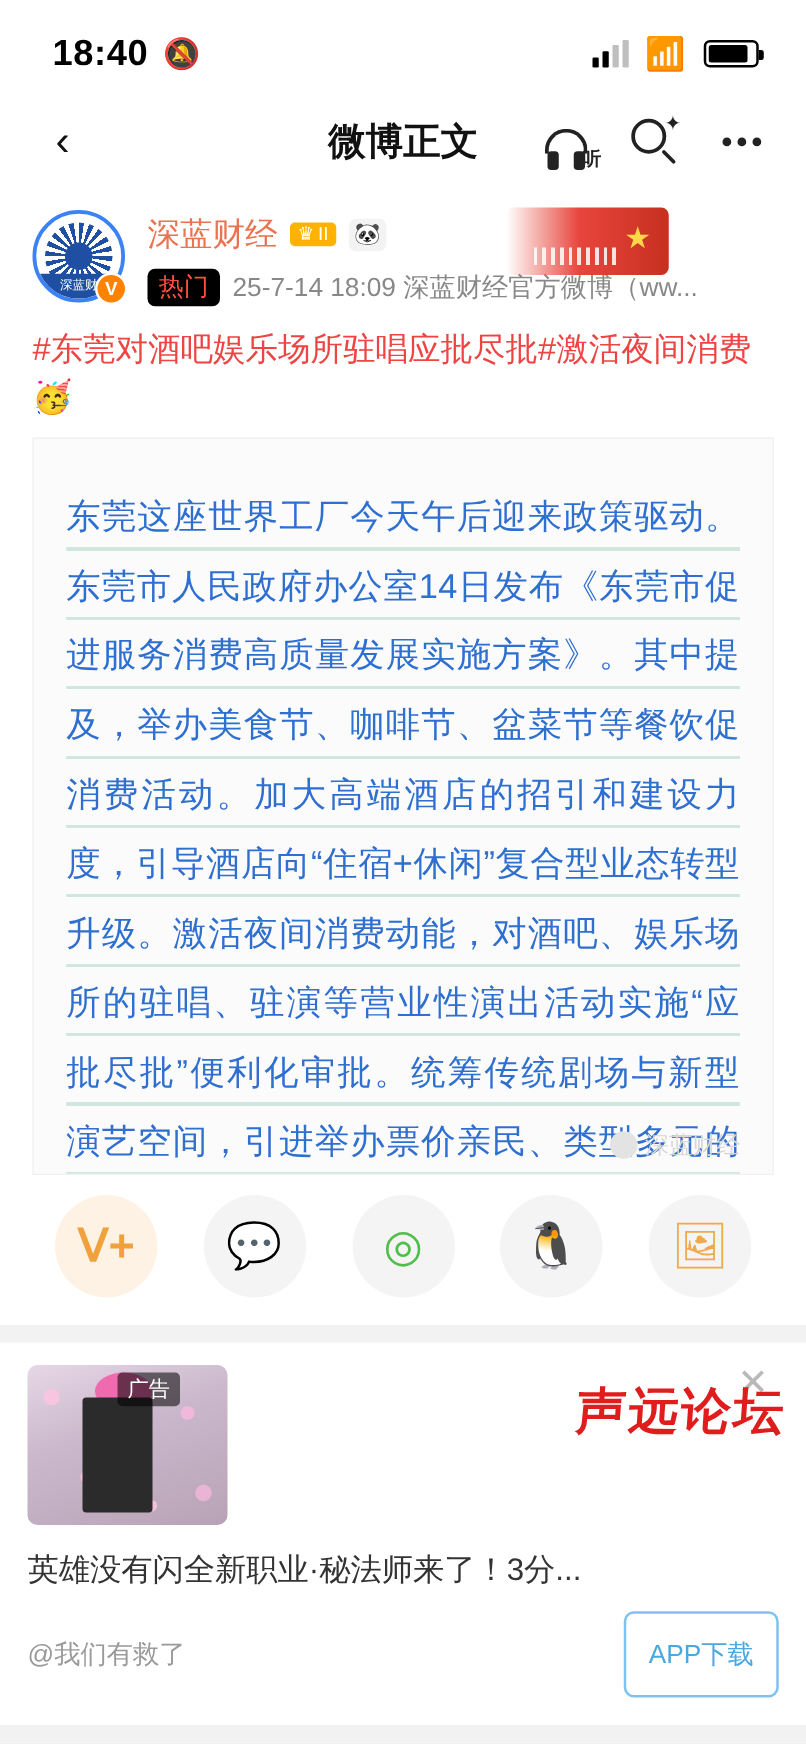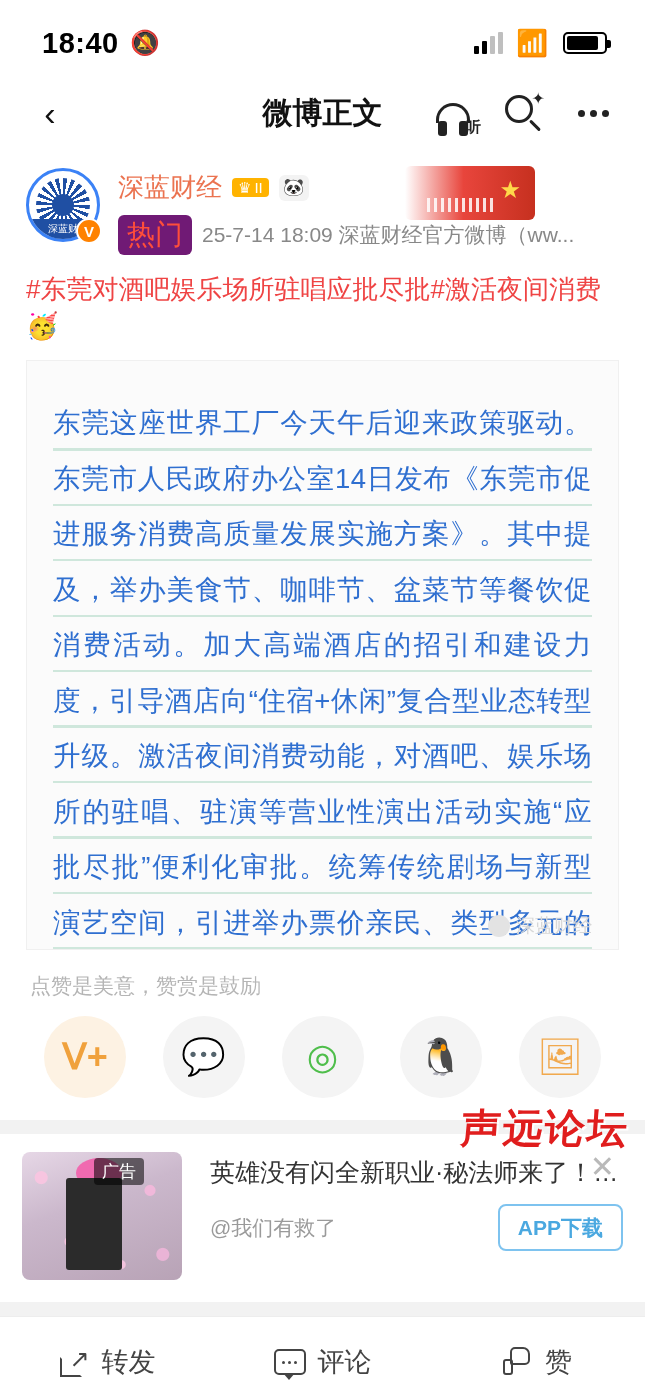--- a/index.html
+++ b/index.html
@@ -157,21 +157,21 @@
     background: #ffb300; color: #fff; font-size: 15px;
     border-radius: 4px; padding: 2px 6px; line-height: 1;
   }
   .panda-badge {
     width: 30px; height: 26px; border-radius: 6px;
     background: #f3f3f3; display:flex; align-items:center; justify-content:center;
     font-size: 17px;
   }
   .meta-row2 { display: flex; align-items: center; gap: 10px; margin-top: 10px; }
   .hot-tag {
-    background: #701a75; color: #ff4e3a; font-size: 28px;
+    background: #000000; color: #ff4e3a; font-size: 20px;
     border-radius: 6px; padding: 3px 9px; line-height: 1.2;
   }
   .post-time { font-size: 21px; color: #888; white-space: nowrap; overflow:hidden; text-overflow: ellipsis; }
   .follow-btn {
     position: absolute; right: 26px; top: 44px;
     border: 2px solid #ffa04a; color: #ff8a2b;
     background: #fff;
     font-size: 23px; border-radius: 30px;
     padding: 8px 22px; line-height: 1;
     white-space: nowrap;
@@ -261,22 +261,23 @@
   .sb-moments { background: #f4f4f4; color: #4fbe4b; }
   .sb-qq { background: #f4f4f4; color: #35b0e8; }
   .sb-save { background: #f4f4f4; color: #f1a94e; }
 
   .divider-thick { height: 14px; background: #f2f2f2; flex: 0 0 auto; }
 
   
   .ad-wrap { padding: 18px 22px 22px 22px; flex: 0 0 auto; position: relative; }
   .ad-card {
     display: flex;
-    gap: 28px;
-    position: relative;
+    gap: 16px;
+    position: relative;
+    flex-direction: column;
   }
   .ad-thumb {
     width: 160px; height: 128px; border-radius: 8px;
     position: relative; overflow: hidden;
     background: linear-gradient(160deg, #e6d7e6 0%, #cbb8cc 40%, #b8a3b6 100%);
     flex: 0 0 auto;
   }
   .ad-thumb .door {
     position:absolute; left: 44px; top: 26px; width: 56px; height: 92px;
     background: #2b2b2b; border-radius: 3px;
@@ -298,23 +299,22 @@
     position: absolute; left: 72px; top: 6px;
     background: rgba(0,0,0,.55); color: #fff;
     font-size: 17px; border-radius: 4px; padding: 2px 8px;
   }
   .ad-body { flex: 1 1 auto; min-width: 0; padding-top: 2px; }
   .ad-line { font-size: 25px; color: #333; line-height: 1.45; white-space: nowrap; overflow: hidden; text-overflow: ellipsis; }
   .ad-foot { display: flex; align-items: center; justify-content: space-between; margin-top: 14px; }
   .ad-source { font-size: 21px; color: #9a9a9a; }
   .ad-download {
     border: 2px solid #7ec3ef; color: #4aa8e0;
-    font-size: 21px; border-radius: 8px; padding: 11px 18px; line-height: 1;
+    font-size: 21px; border-radius: 8px; padding: 22px 18px; line-height: 1;
     background: #fff;
-    font-weight: bold;
   }
   .ad-close {
     position: absolute; right: 8px; top: 0;
     font-size: 30px; color: #b9b9b9; line-height: 1;
   }
 
   .spacer { flex: 1 1 auto; background: #fff; }
 
   
   .bottom-bar {
@@ -433,21 +433,20 @@
 
   <div class="article">
     <div class="para-highlight">东莞这座世界工厂今天午后迎来政策驱动。东莞市人民政府办公室14日发布《东莞市促进服务消费高质量发展实施方案》。其中提及，举办美食节、咖啡节、盆菜节等餐饮促消费活动。加大高端酒店的招引和建设力度，引导酒店向“住宿+休闲”复合型业态转型升级。激活夜间消费动能，对酒吧、娱乐场所的驻唱、驻演等营业性演出活动实施“应批尽批”便利化审批。统筹传统剧场与新型演艺空间，引进举办票价亲民、类型多元的夜间演出。</div>
 
     <div class="watermark">
       <span class="wm-dot"></span>
       <span>深蓝财经</span>
     </div>
   </div>
 
-  <div class="like-hint">点赞是美意，赞赏是鼓励</div>
   <div class="share-row">
     <div class="share-btn sb-reward">Ⅴ+</div>
     <div class="share-btn sb-wechat">💬</div>
     <div class="share-btn sb-moments">◎</div>
     <div class="share-btn sb-qq">🐧</div>
     <div class="share-btn sb-save">🖼</div>
   </div>
 
   <div class="divider-thick"></div>
 

